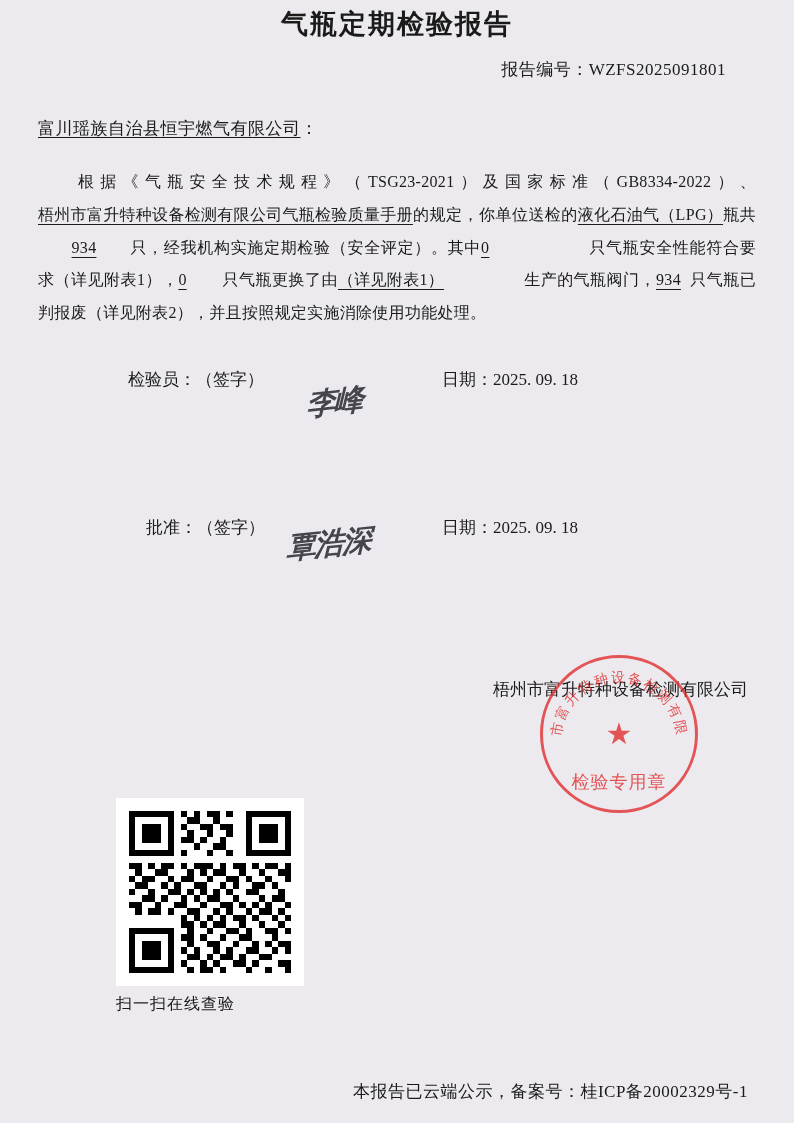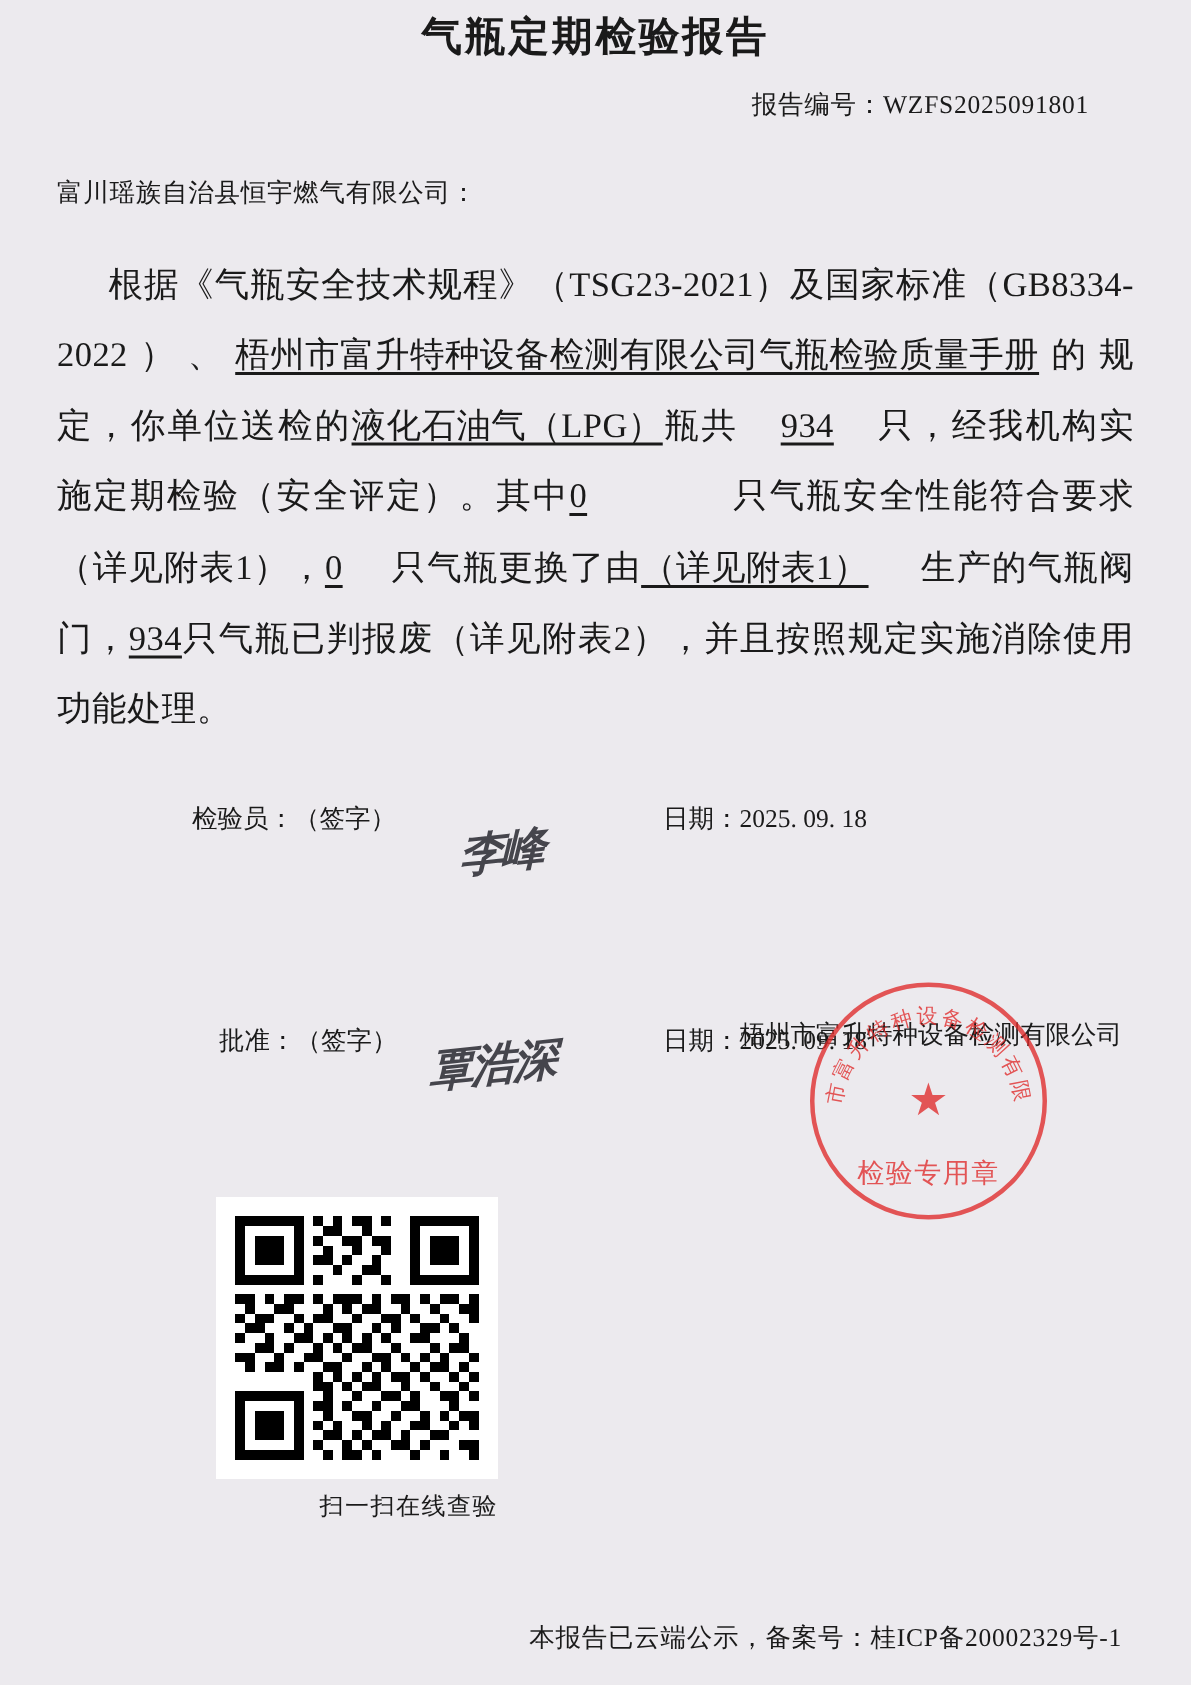--- a/index.html
+++ b/index.html
@@ -36,25 +36,26 @@
     margin-top: 16px;
     padding-right: 30px;
     letter-spacing: 0.5px;
   }
   .addressee {
     margin-top: 36px;
     font-size: 17px;
     letter-spacing: 0.5px;
   }
   .addressee .u {
+    text-decoration: underline;
     text-underline-offset: 3px;
   }
   .body-text {
     margin-top: 26px;
-    font-size: 23px;
+    font-size: 16px;
     line-height: 2.05;
     text-align: justify;
     letter-spacing: 0.3px;
   }
   .body-text .indent { display: inline-block; width: 34px; }
   .ul {
     text-decoration: underline;
     text-underline-offset: 4px;
     display: inline-block;
   }
@@ -150,24 +151,24 @@
   }
   .seal .arc text {
     font-size: 14px;
     fill: #e02b2b;
     font-family: "Liberation Sans", "DejaVu Sans", sans-serif;
     letter-spacing: 2px;
   }
 
   .qr-wrap {
     position: absolute;
-    left: 144px;
+    left: 116px;
     top: 798px;
     width: 188px;
-    text-align: right;
+    text-align: left;
   }
   .qr {
     width: 188px;
     height: 188px;
     background: #ffffff;
     padding: 0;
     box-sizing: border-box;
   }
   .qr svg { display: block; }
   .qr-caption {

